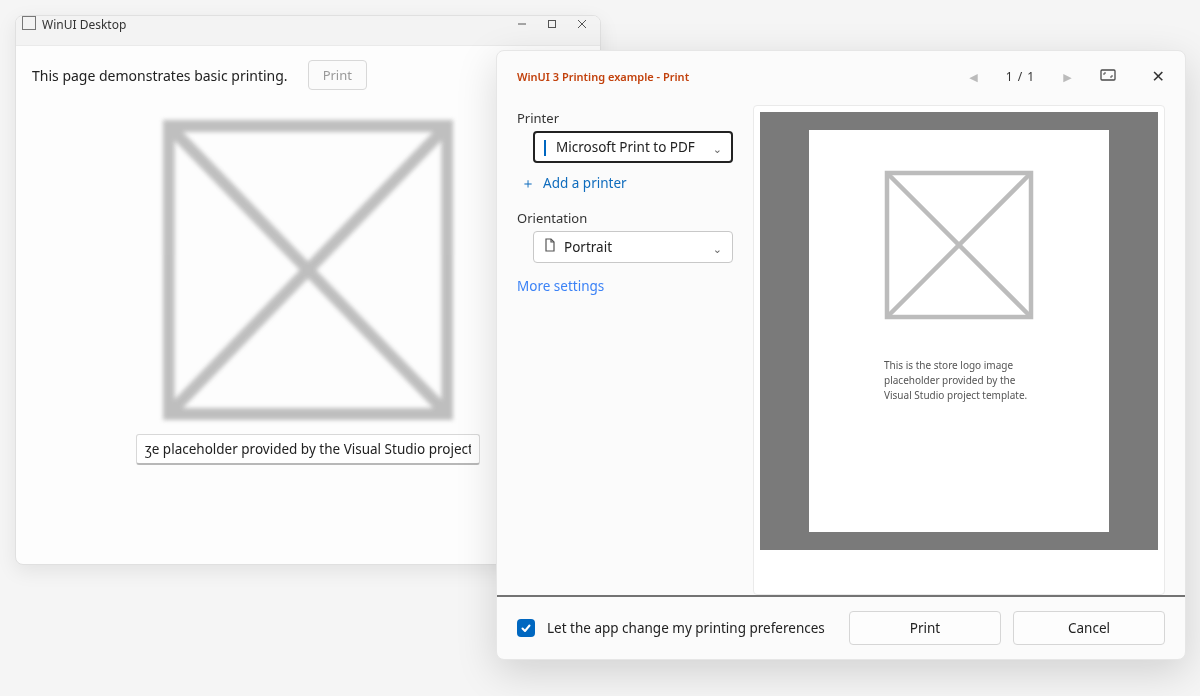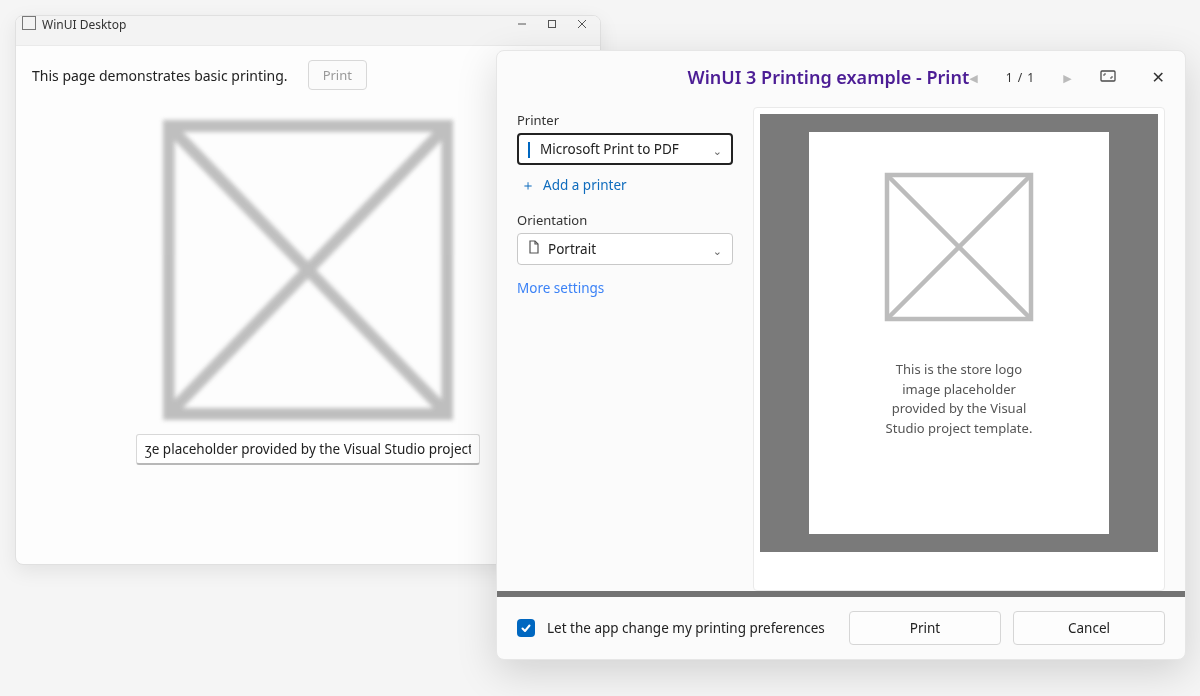--- a/index.html
+++ b/index.html
@@ -77,21 +77,21 @@
     background: #fbfbfb;
     border: 1px solid #e6e6e6;
     border-radius: 8px;
     box-shadow: 0 12px 40px rgba(0,0,0,0.15);
     display: flex; flex-direction: column;
   }
   .dialog-header {
     padding: 14px 20px 8px 20px;
     display: flex; align-items: center;
   }
-  .dialog-title { font-size: 18px; font-weight: 600; color: #4c1d95; flex: 1; text-align: right; }
+  .dialog-title { font-size: 11px; font-weight: 600; color: #c2410c; flex: 1; }
   .page-nav { display: flex; align-items: center; gap: 28px; font-size: 12px; color: #555; margin-right: 30px; }
   .page-nav .arrow { color: #bbb; font-size: 11px; }
   .page-counter { color: #333; letter-spacing: 1px; }
   .fit-icon svg { stroke: #4a4a4a; }
   .close-x { font-size: 16px; color: #333; cursor: pointer; margin-left: 6px; }
 
   .dialog-body {
     flex: 1; display: flex; padding: 10px 20px 0 20px; gap: 20px; overflow: hidden;
   }
 
@@ -99,20 +99,21 @@
   .setting-label { font-size: 13px; color: #333; margin-top: 4px; }
   .combo {
     border: 1px solid #c8c8c8;
     border-radius: 4px;
     padding: 6px 10px;
     display: flex; align-items: flex-end; gap: 8px;
     font-size: 13.5px;
     color: #222;
     background: #fff;
     cursor: pointer;
+    margin-left: 16px;
   }
   .combo.focused { border: 2px solid #222; padding: 5px 9px; }
   .combo.focused .cursor-bar {
     width: 2px; height: 16px; background: #0067c0; margin-right: 2px;
   }
   .combo .spacer { flex: 1; }
   .combo .chev { color: #666; font-size: 11px; }
   .combo .doc-icon svg { stroke: #555; }
 
   .link-row {
@@ -141,29 +142,29 @@
     background: #fff;
     padding: 40px 24px 20px 24px;
     display: flex; flex-direction: column; align-items: center;
   }
   .page-ph {
     width: 150px; height: 150px;
   }
   .page-ph svg { width: 100%; height: 100%; }
   .page-text {
     margin-top: 38px;
-    font-size: 13px;
+    font-size: 10px;
     color: #555;
     line-height: 1.5;
     width: 150px;
-    text-align: center;
+    text-align: left;
   }
 
   .dialog-footer {
-    border-top: 6px solid #737373;
+    border-top: 2px solid #737373;
     padding: 14px 20px;
     display: flex; align-items: center; gap: 12px;
   }
   .checkbox {
     width: 18px; height: 18px; border-radius: 4px;
     background: #0067c0;
     display: flex; align-items: center; justify-content: center;
   }
   .checkbox svg { stroke: #fff; }
   .check-label { font-size: 13.5px; color: #222; flex: 1; }

